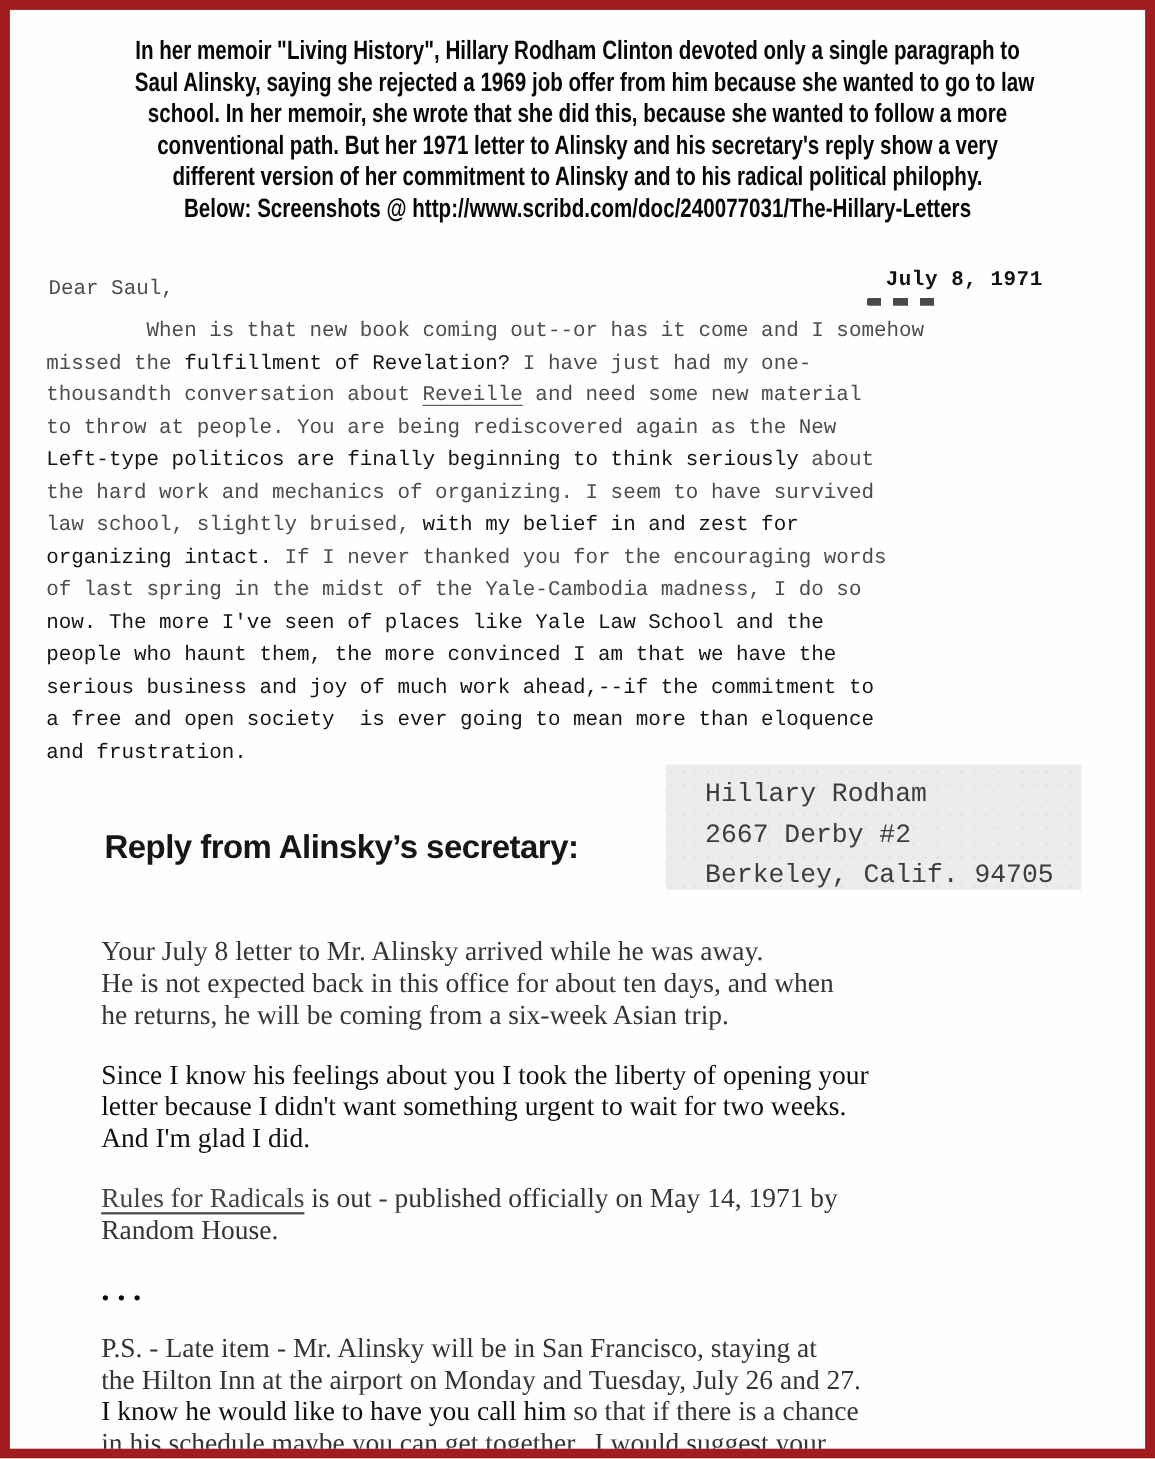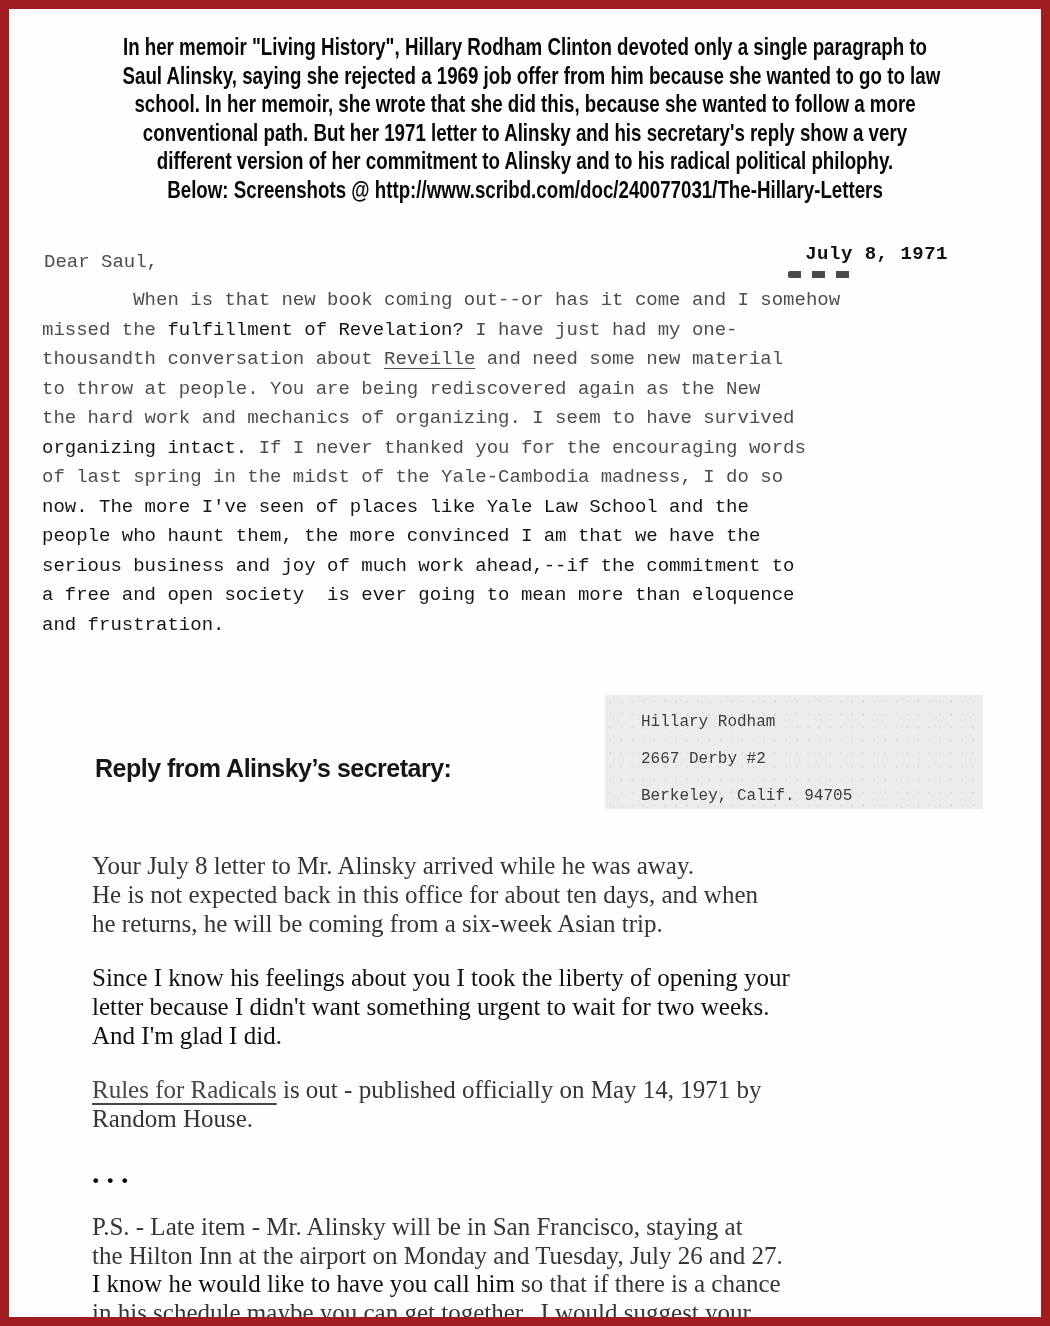--- a/index.html
+++ b/index.html
@@ -41,29 +41,29 @@
   .letter-body .tline{white-space:pre;}
   .letter .b{font-weight:normal;color:#151515;}
   .letter .u{text-decoration:underline;text-underline-offset:4px;}
 
   
   .address{
     position:absolute;left:596px;top:686px;width:378px;height:114px;
     background:#ececec;
     background-image:radial-gradient(#dedede 1px,transparent 1px),radial-gradient(#e4e4e4 1px,transparent 1px);
     background-size:11px 13px,17px 9px;
-    font-family:"Liberation Mono",monospace;font-size:16px;line-height:37px;
+    font-family:"Liberation Mono",monospace;font-size:24px;line-height:37px;
     color:#3c3c3c;padding:9px 0 0 36px;box-sizing:border-box;
   }
   .address .tline{white-space:pre;}
 
   
   .reply-label{
     position:absolute;left:86px;top:745px;
-    font-size:25px;font-weight:bold;color:#161616;letter-spacing:-.5px;
+    font-size:30px;font-weight:bold;color:#161616;letter-spacing:-.5px;
   }
 
   
   .reply{
     position:absolute;left:83px;top:810px;width:890px;
     font-family:"Liberation Serif",serif;
     font-size:25px;line-height:29px;color:#353535;margin-top:32px;
   }
   .reply .para{margin:0 0 25px 0;}
   .reply .b{font-weight:normal;color:#0f0f0f;}
@@ -94,21 +94,23 @@
       <div class="letter-head">
         <span class="salutation">Dear Saul,</span>
         <span class="letter-date">July 8, 1971</span>
         <span class="date-smudge"></span>
       </div>
       <div class="letter-body">
           <div class="tline"><span>        When is that new book coming out--or has it come and I somehow</span></div>
           <div class="tline"><span>missed the </span><span class="b">fulfillment of Revelation?</span><span> I have just had my one-</span></div>
           <div class="tline"><span>thousandth conversation about </span><span class="u">Reveille</span><span> and need some new material</span></div>
           <div class="tline"><span>to throw at people. You are being rediscovered again as the New</span></div>
+          <div class="tline"><span class="b">Left-type politicos are finally beginning to think seriously</span><span> about</span></div>
           <div class="tline"><span>the hard work and mechanics of organizing. I seem to have survived</span></div>
+          <div class="tline"><span>law school, slightly bruised, </span><span class="b">with my belief in and zest for</span></div>
           <div class="tline"><span class="b">organizing intact.</span><span> If I never thanked you for the encouraging words</span></div>
           <div class="tline"><span>of last spring in the midst of the Yale-Cambodia madness, I do so</span></div>
           <div class="tline"><span class="b">now. The more I've seen of places like Yale Law School and the</span></div>
           <div class="tline"><span class="b">people who haunt them, the more convinced I am that we have the</span></div>
           <div class="tline"><span class="b">serious business and joy of much work ahead,--if the commitment to</span></div>
           <div class="tline"><span class="b">a free and open society  is ever going to mean more than eloquence</span></div>
           <div class="tline"><span class="b">and frustration.</span></div>
         </div>
     </div>
 

